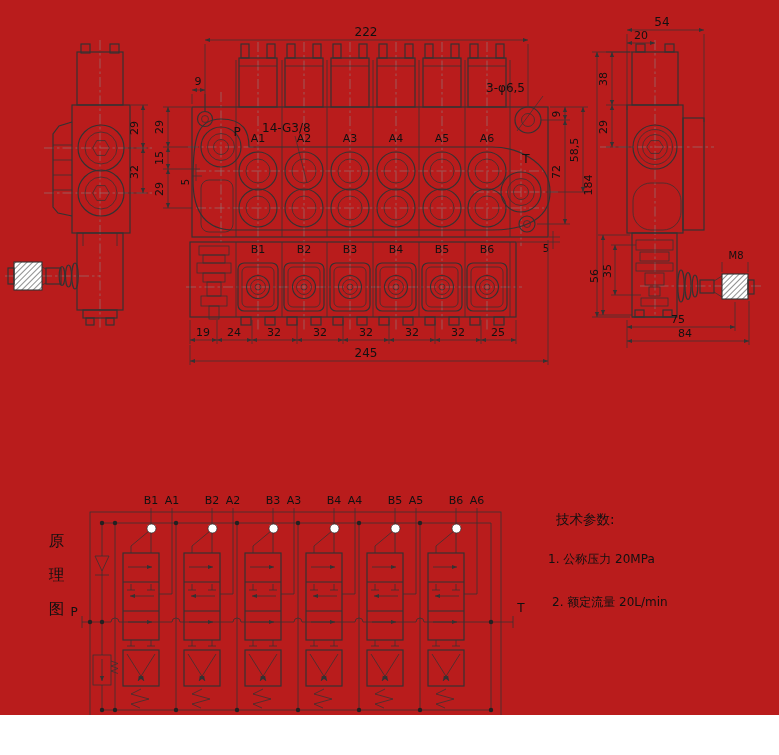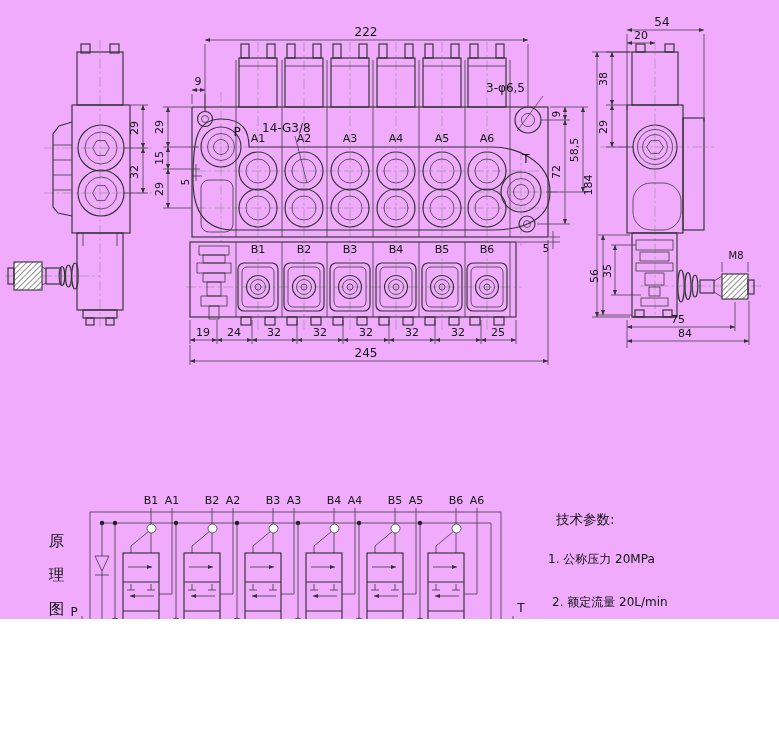--- a/index.html
+++ b/index.html
@@ -1,16 +1,16 @@
 <!DOCTYPE html>
 <html><head>
 <meta charset="utf-8">
 <style>
   html,body{margin:0;padding:0;background:#ffffff;}
-  .canvas{position:relative;width:779px;height:619px;background:#f0abfc;overflow:hidden;}
+  .canvas{position:relative;width:779px;height:715px;background:#b91c1c;overflow:hidden;}
   svg{display:block;}
   .s1{stroke:#333;stroke-width:1.15;fill:none;}
   .s0{stroke:#333;stroke-width:0.75;fill:none;}
   .cl{stroke:#8b8b8b;stroke-width:0.55;stroke-dasharray:10 3 2.5 3;fill:none;}
   .dim{stroke:#333;stroke-width:0.7;fill:none;}
   .dot{fill:#222;stroke:none;}
   .hb{fill:url(#hatch);stroke:#333;stroke-width:1.1;}
   .wf{fill:#fff;}
   text{font-family:"DejaVu Sans","Liberation Sans",sans-serif;fill:#111;font-size:11px;}
   .fs10{font-size:10px;}

